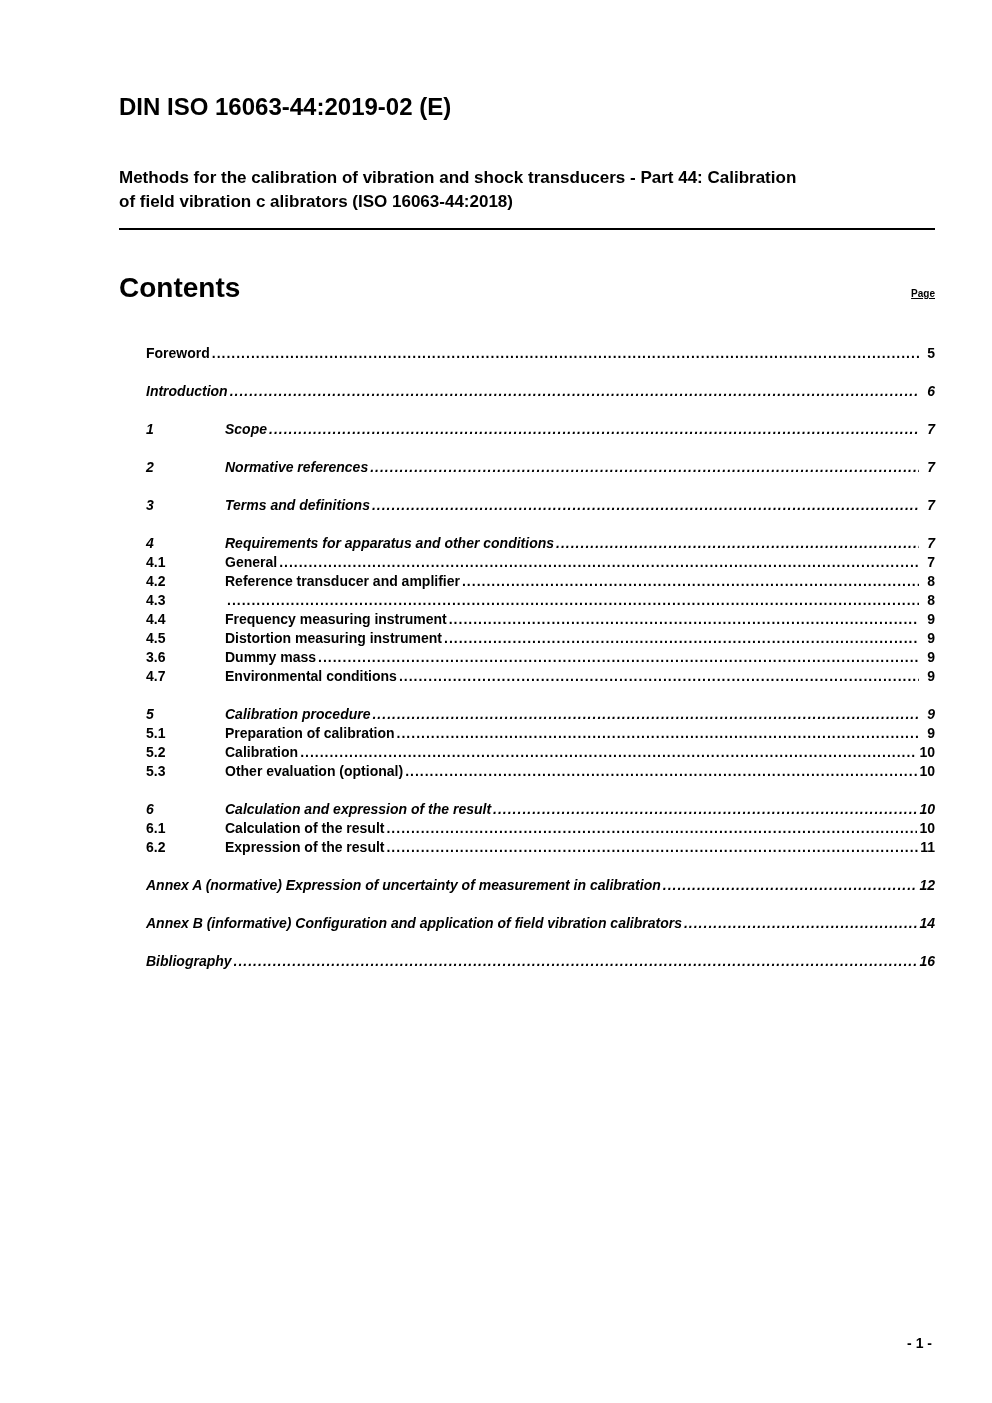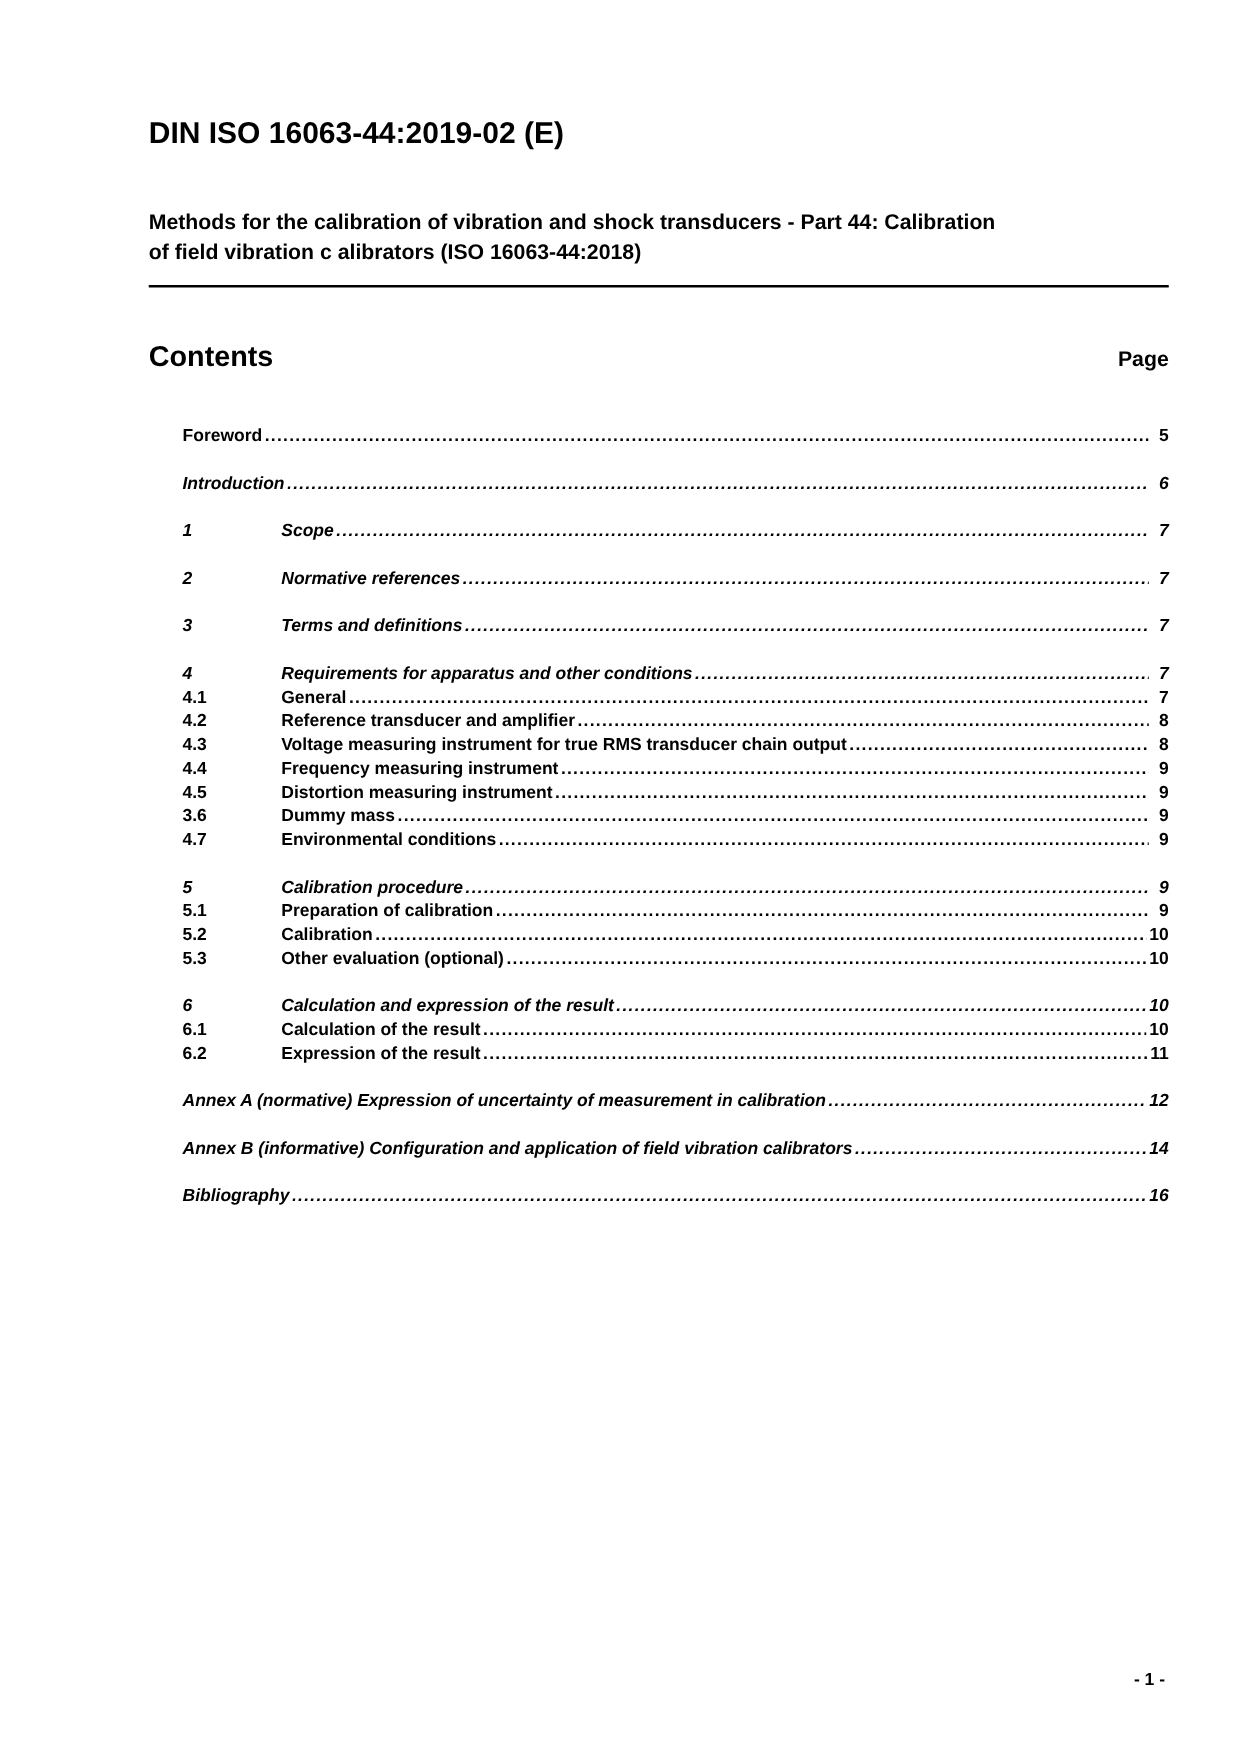--- a/index.html
+++ b/index.html
@@ -30,22 +30,22 @@
     line-height: 24px;
     padding-bottom: 14px;
     border-bottom: 2px solid #000000;
   }
   .contents-bar {
     margin-top: 42px;
     display: flex;
     align-items: baseline;
     justify-content: space-between;
   }
-  .contents-heading { font-size: 23px; }
-  .page-label { font-size: 17px; }
+  .contents-heading { font-size: 28px; }
+  .page-label { font-size: 10px; text-decoration: underline; }
   .toc {
     margin-top: 40px;
     font-size: 14px;
   }
   .toc-row {
     display: flex;
     align-items: flex-start;
     line-height: 19px;
     padding-left: 27px;
   }
@@ -138,21 +138,20 @@
     <span class="toc-page">7</span>
   </div>
       <div class="toc-row">
     <span class="toc-num">4.2</span>
     <span class="toc-title">Reference transducer and amplifier</span>
     <span class="toc-leader">............................................................................................................................................................................................................................................................................................................</span>
     <span class="toc-page">8</span>
   </div>
       <div class="toc-row">
     <span class="toc-num">4.3</span>
-    <span class="toc-title">Voltage measuring instrument for true RMS transducer chain output</span>
     <span class="toc-leader">............................................................................................................................................................................................................................................................................................................</span>
     <span class="toc-page">8</span>
   </div>
       <div class="toc-row">
     <span class="toc-num">4.4</span>
     <span class="toc-title">Frequency measuring instrument</span>
     <span class="toc-leader">............................................................................................................................................................................................................................................................................................................</span>
     <span class="toc-page">9</span>
   </div>
       <div class="toc-row">

